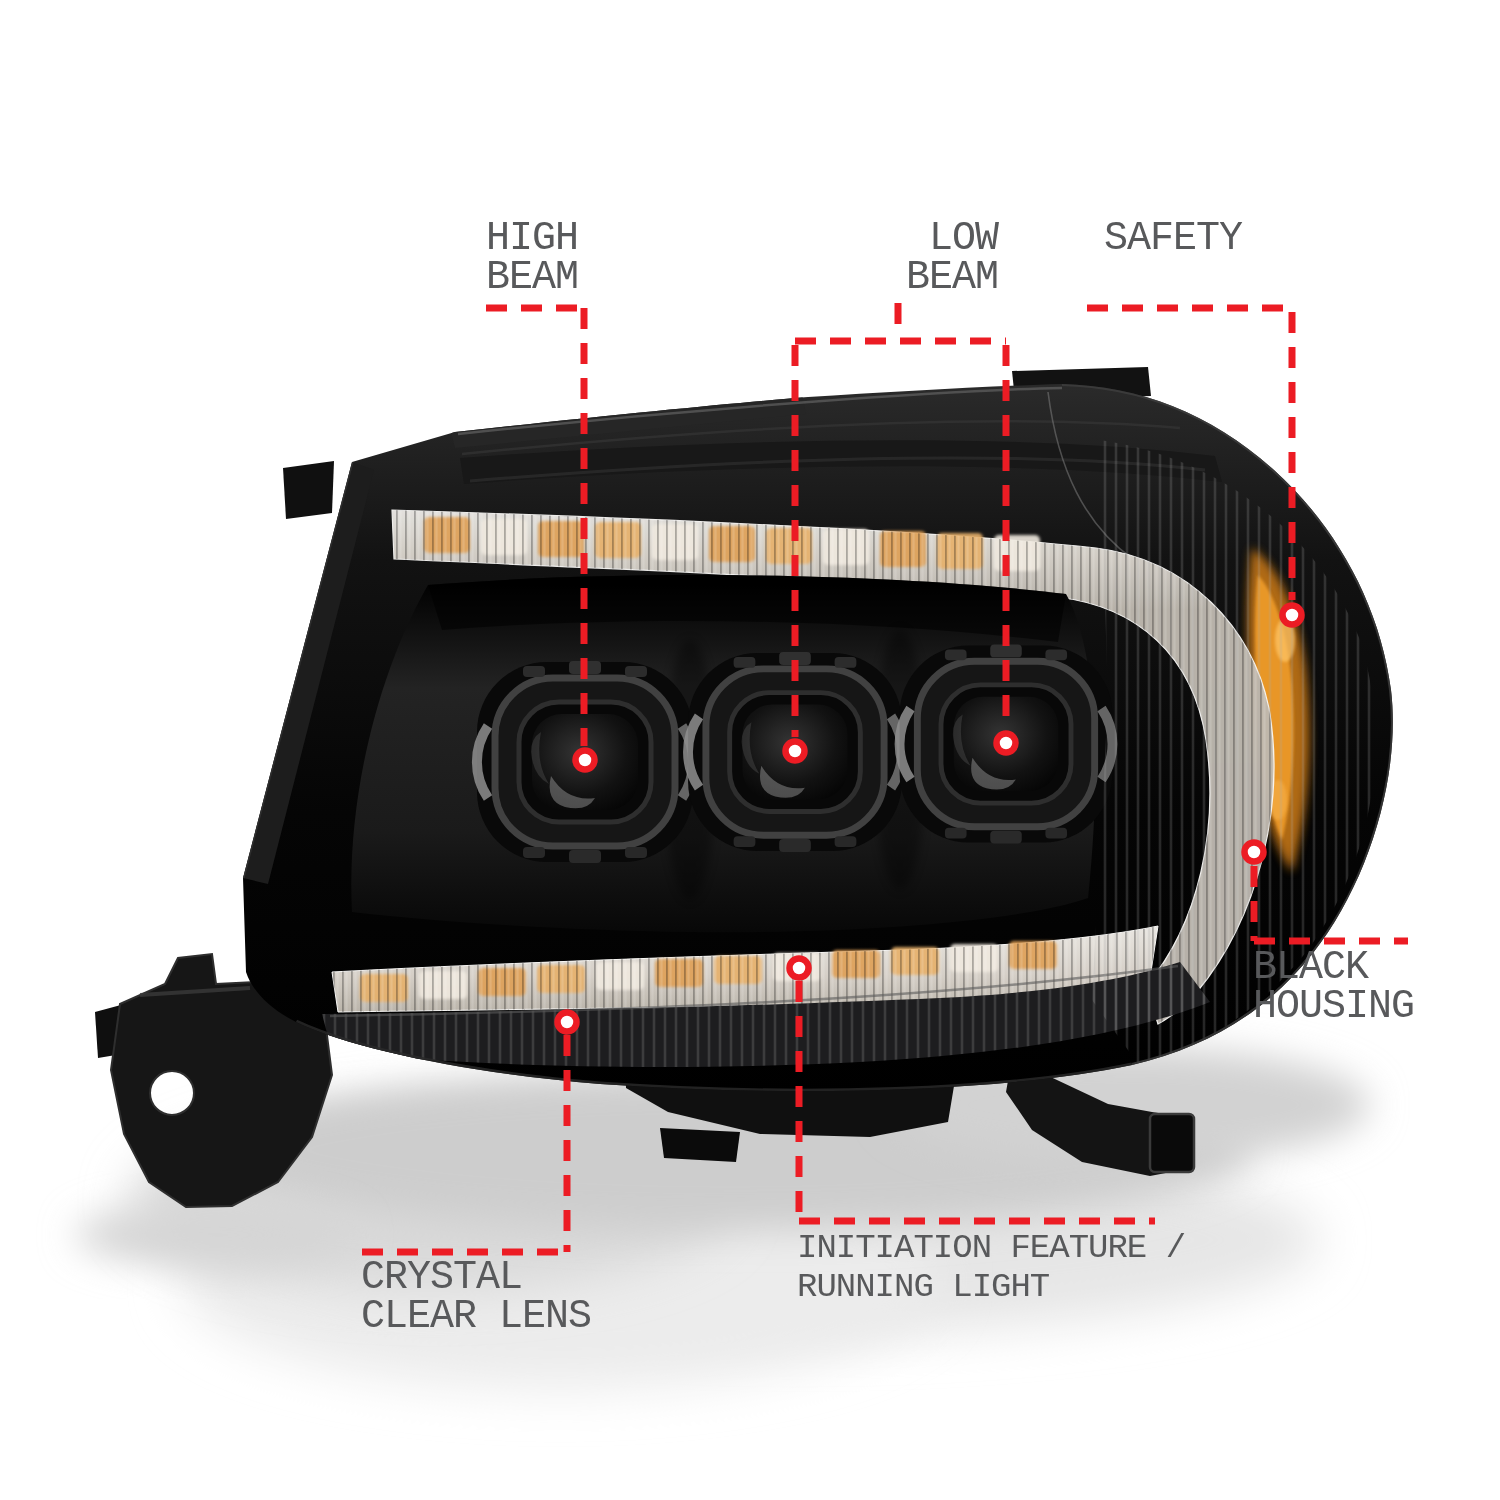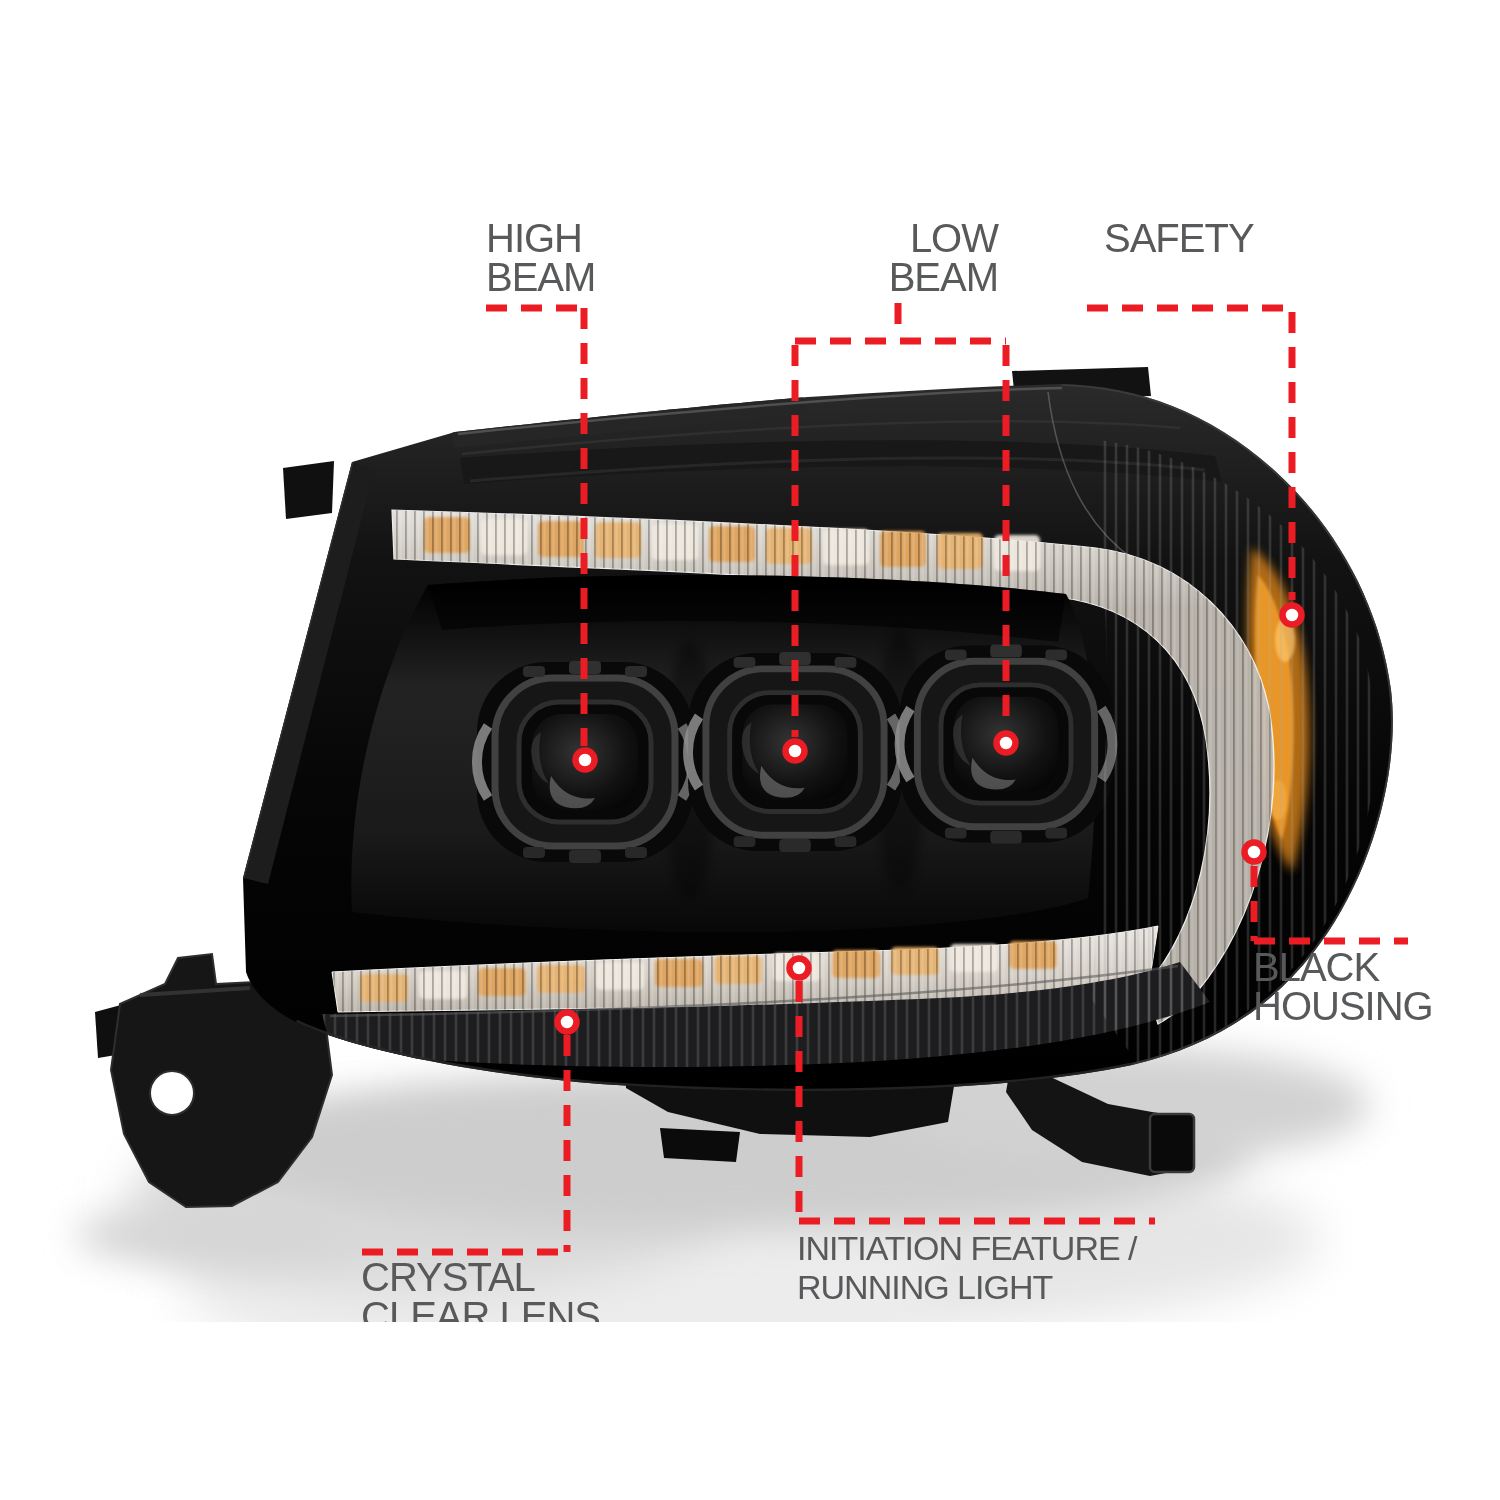--- a/index.html
+++ b/index.html
@@ -1,17 +1,17 @@
 <!DOCTYPE html>
 <html><head>
 <meta charset="utf-8">
 <style>
   html,body{margin:0;padding:0;background:#ffffff;}
-  #stage{position:relative;width:1500px;height:1322px;background:#ffffff;overflow:hidden;
-         font-family:Liberation Sans, sans-serif;}
+  #stage{position:relative;width:1500px;height:1500px;background:#ffffff;overflow:hidden;
+         font-family:Liberation Mono, monospace;}
   #art{position:absolute;left:0;top:0;}
   .callout{position:absolute;color:#58595b;font-size:40px;line-height:39px;
            letter-spacing:-1px;font-weight:400;white-space:nowrap;}
   .callout div{white-space:nowrap;}
   #label-low-beam{text-align:center;width:200px;}
 </style>
 </head>
 <body>
 
 <div id="stage">

